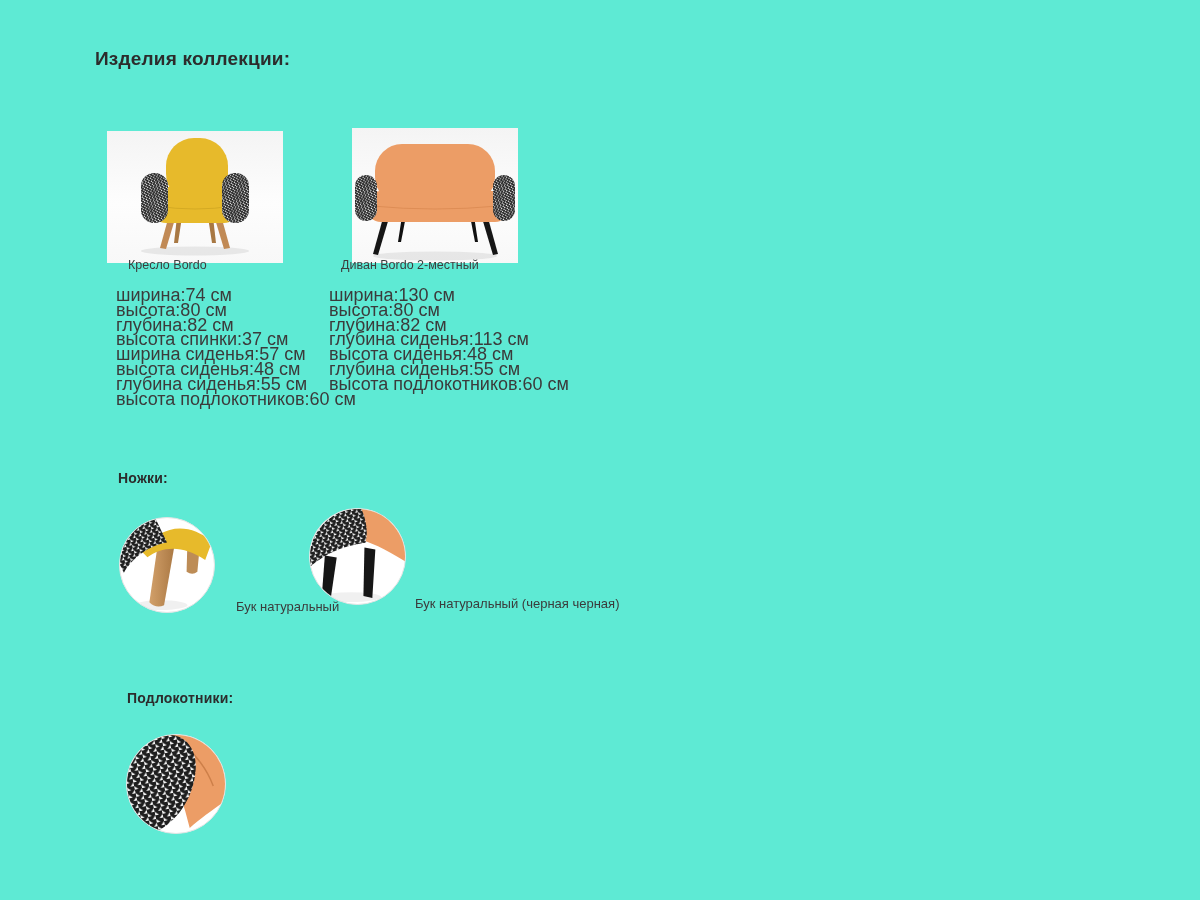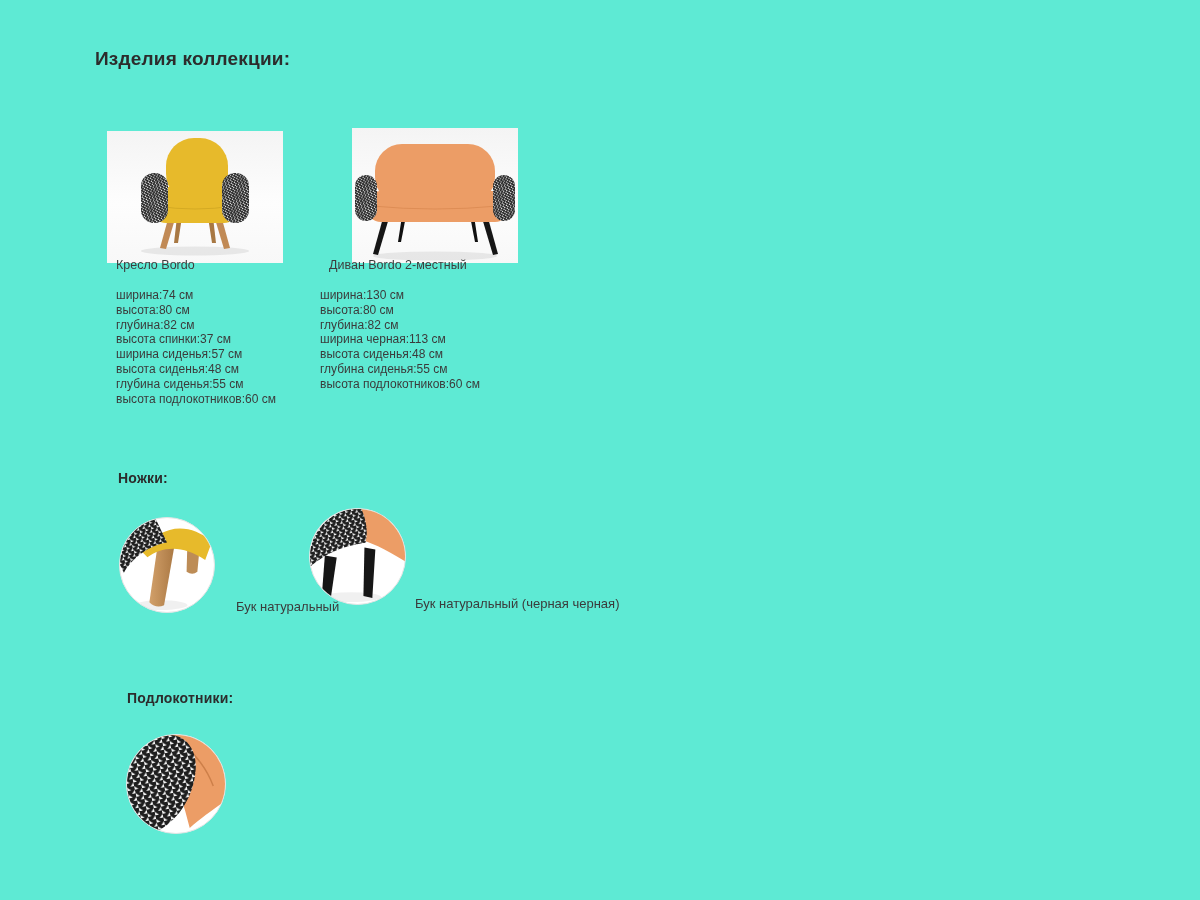--- a/index.html
+++ b/index.html
@@ -34,33 +34,34 @@
   .photo { position: absolute; }
   .photo.chair { left: 67px; top: 115px; width: 176px; height: 132px; }
   .photo.sofa  { left: 312px; top: 112px; width: 166px; height: 135px; }
   .photo svg { display: block; }
 
   .product-name {
     position: absolute;
     top: 258px;
     font-size: 12.5px;
     color: #3d3d3d;
+    margin-left: 12px;
   }
   .product-name.chair { left: 116px; }
   .product-name.sofa  { left: 329px; }
 
   .specs {
     position: absolute;
     top: 288px;
-    font-size: 12px;
+    font-size: 18px;
     line-height: 14.8px;
     color: #3b3b3b;
   }
   .specs.chair { left: 116px; }
-  .specs.sofa  { left: 320px; }
+  .specs.sofa  { left: 329px; }
 
   .circle {
     position: absolute;
     border-radius: 50%;
     overflow: hidden;
     border: 1px solid #e4e4e4;
     background: #ffffff;
     box-sizing: border-box;
   }
   .circle svg { display: block; width: 100%; height: 100%; }
@@ -150,21 +151,21 @@
     <div>ширина сиденья:57 см</div>
     <div>высота сиденья:48 см</div>
     <div>глубина сиденья:55 см</div>
     <div>высота подлокотников:60 см</div>
   </div>
 
   <div class="specs sofa">
     <div>ширина:130 см</div>
     <div>высота:80 см</div>
     <div>глубина:82 см</div>
-    <div>ширина черная:113 см</div>
+    <div>глубина сиденья:113 см</div>
     <div>высота сиденья:48 см</div>
     <div>глубина сиденья:55 см</div>
     <div>высота подлокотников:60 см</div>
   </div>
 
   <div class="section-title legs">Ножки:</div>
 
   <div class="circle c1">
     <svg viewBox="0 0 96 96">
       <defs>

